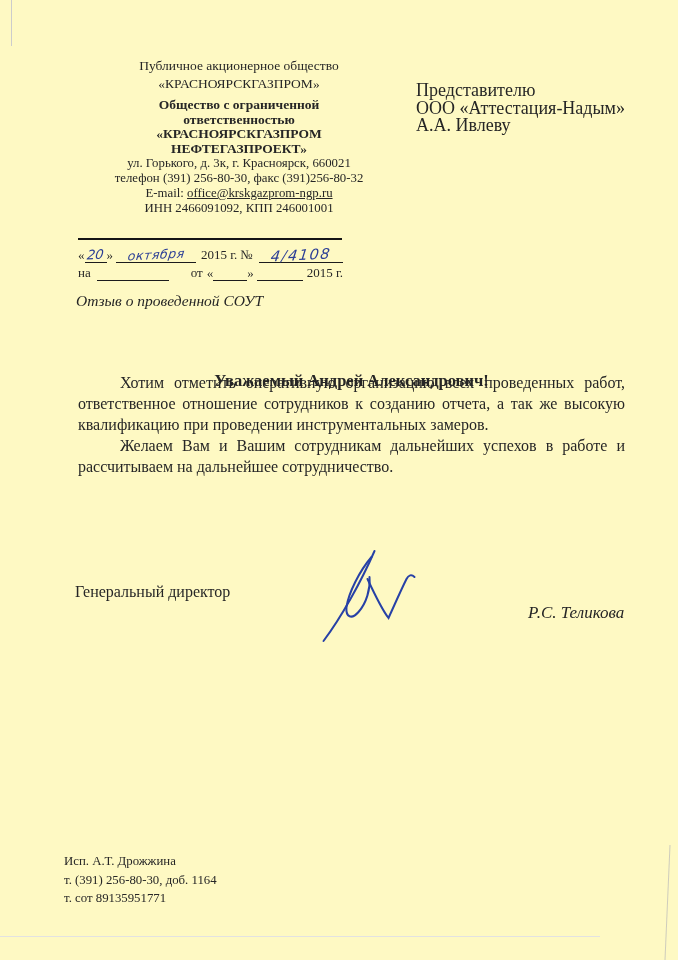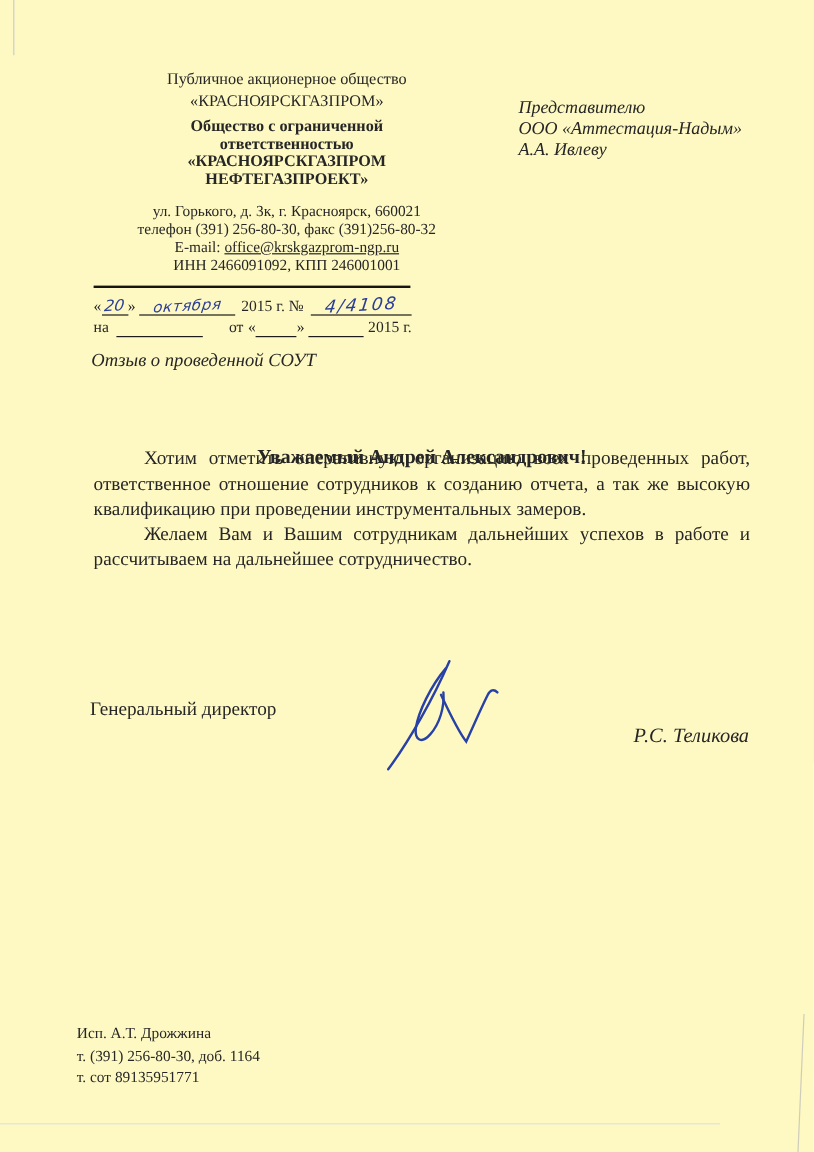--- a/index.html
+++ b/index.html
@@ -5,24 +5,24 @@
   html,body { margin:0; padding:0; background:#ffffff; }
   .page {
     position:relative; width:678px; height:960px;
     background:#fef9c3; overflow:hidden;
     font-family:"Liberation Serif", serif; color:#262626;
   }
   
   .letterhead { position:absolute; left:78px; top:57px; width:322px; text-align:center; }
   .lh-parent  { font-size:13.5px; line-height:18px; }
   .lh-org     { font-weight:bold; font-size:13.5px; line-height:14.5px; margin-top:5px; }
-  .lh-contacts{ margin-top:13px; font-size:12.8px; line-height:15px; }
+  .lh-contacts{ font-size:12.8px; line-height:15px; }
   .email-link { text-decoration:underline; }
   
-  .addressee { position:absolute; left:432px; top:82px; font-size:15px; line-height:17.5px;font-style:italic; }
+  .addressee { position:absolute; left:416px; top:82px; font-size:18px; line-height:17.5px; }
   
   .rule { position:absolute; left:78px; top:238px; width:264px; height:2px; background:#151515; }
   .ref { position:absolute; left:78px; top:245px; width:268px; font-size:13px; }
   .ref-row { display:flex; align-items:flex-end; height:18px; white-space:nowrap; }
   .blank { display:inline-block; border-bottom:1.2px solid #1c1c1c; height:15px; text-align:center; }
   .hw { font-family:"DejaVu Sans", sans-serif; font-style:italic; color:#2c3f96;
         display:inline-block; transform:skewX(-10deg) rotate(-3deg); }
   .hw-day    { font-size:13px; }
   .hw-month  { font-size:12.5px; letter-spacing:.5px; }
   .hw-number { font-size:14.5px; letter-spacing:1.5px; }

